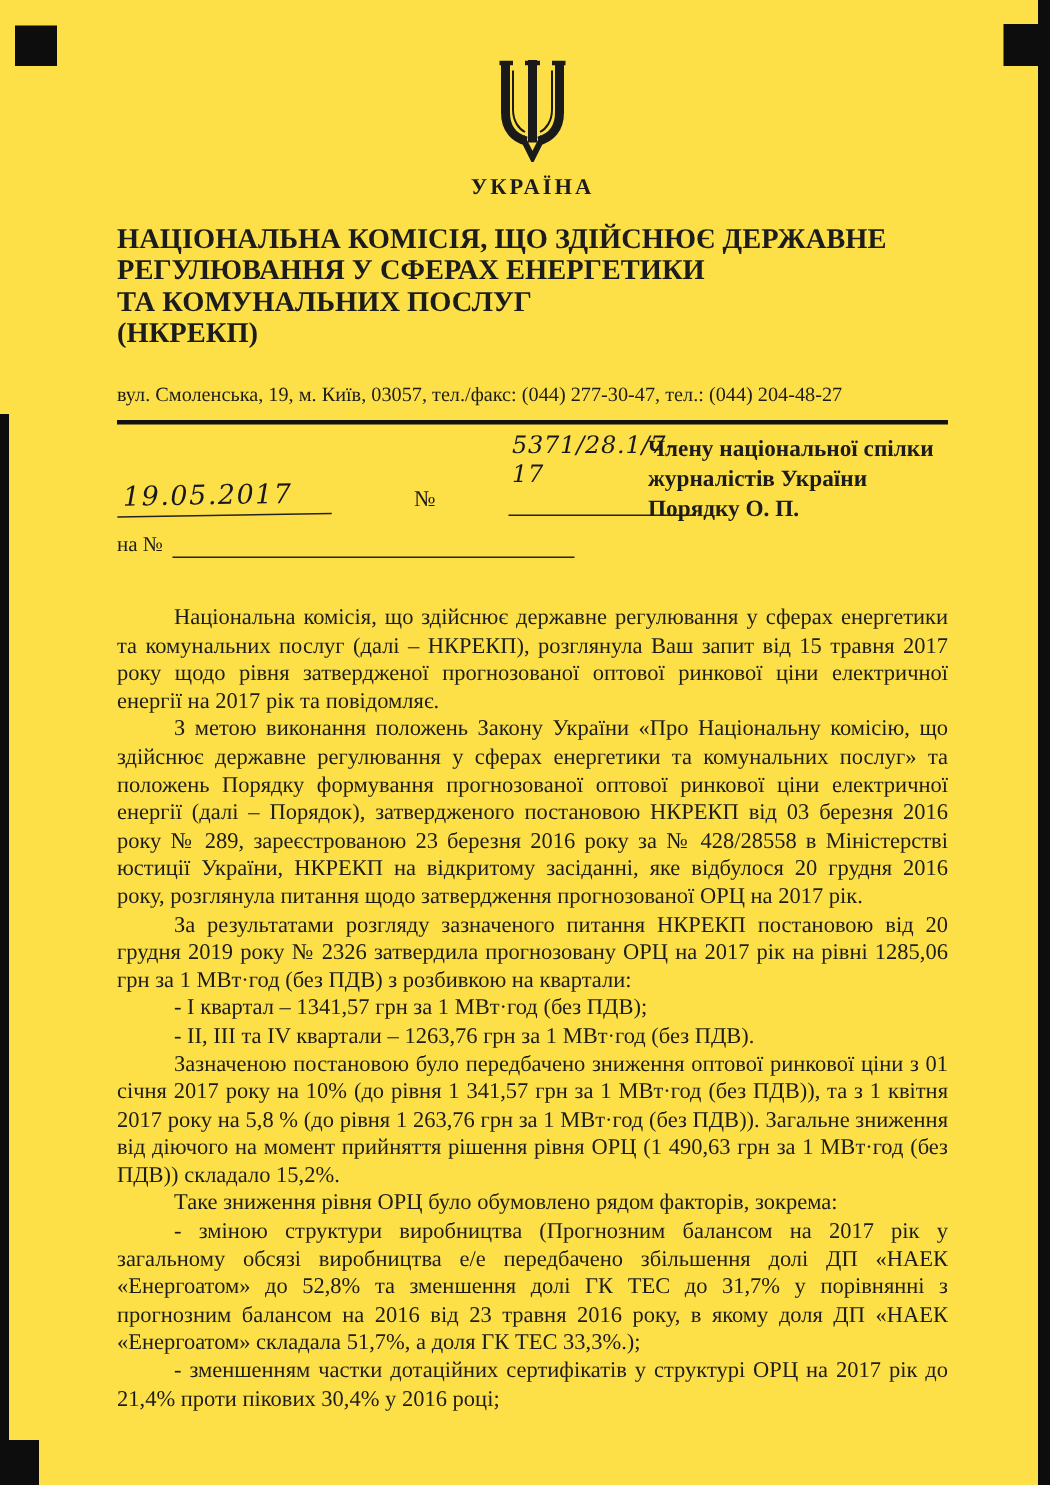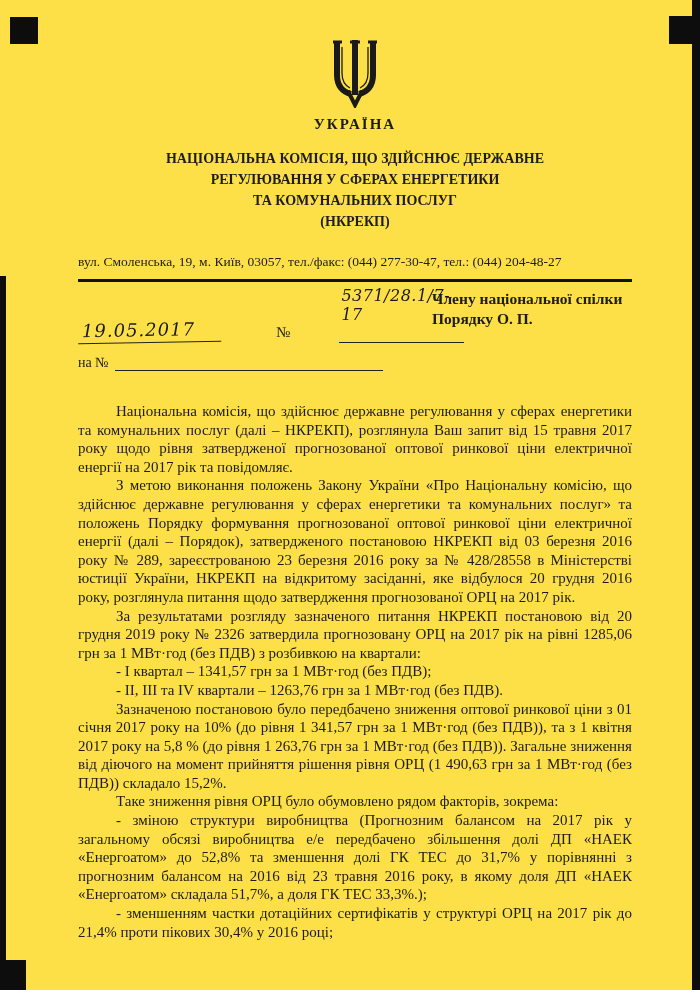--- a/index.html
+++ b/index.html
@@ -25,23 +25,22 @@
 
   .emblem-wrap { text-align: center; padding-top: 38px; }
   .country {
     text-align: center;
     font-weight: bold;
     font-size: 15px;
     letter-spacing: 2px;
     margin-top: 4px;
   }
   .org-name {
-    text-align: center;
     font-weight: bold;
-    font-size: 14px;
+    font-size: 19px;
     line-height: 21px;
     margin-top: 15px;
   }
   .org-address {
     text-align: left;
     font-size: 13.5px;
     margin-top: 22px;
   }
   .header-rule {
     height: 3px;
@@ -149,20 +148,21 @@
           <span class="num-label">№</span>
           <span class="hw hw-number">5371/28.1/7-17</span>
         </div>
         <div class="ref-line2">
           <span>на №</span>
           <span class="reply-blank"></span>
         </div>
       </div>
       <div class="recipient">
         <div>Члену національної спілки</div>
+        <div>журналістів України</div>
         <div>Порядку О. П.</div>
       </div>
     </div>
 
     <div class="letter-body">
       <p>Національна комісія, що здійснює державне регулювання у сферах енергетики та комунальних послуг (далі – НКРЕКП), розглянула Ваш запит від 15 травня 2017 року щодо рівня затвердженої прогнозованої оптової ринкової ціни електричної енергії на 2017 рік та повідомляє.</p>
       <p>З метою виконання положень Закону України «Про Національну комісію, що здійснює державне регулювання у сферах енергетики та комунальних послуг» та положень Порядку формування прогнозованої оптової ринкової ціни електричної енергії (далі – Порядок), затвердженого постановою НКРЕКП від 03 березня 2016 року № 289, зареєстрованою 23 березня 2016 року за № 428/28558 в Міністерстві юстиції України, НКРЕКП на відкритому засіданні, яке відбулося 20 грудня 2016 року, розглянула питання щодо затвердження прогнозованої ОРЦ на 2017 рік.</p>
       <p>За результатами розгляду зазначеного питання НКРЕКП постановою від 20 грудня 2019 року № 2326 затвердила прогнозовану ОРЦ на 2017 рік на рівні 1285,06 грн за 1 МВт·год (без ПДВ) з розбивкою на квартали:</p>
       <p>- І квартал – 1341,57 грн за 1 МВт·год (без ПДВ);</p>
       <p>- ІІ, ІІІ та ІV квартали – 1263,76 грн за 1 МВт·год (без ПДВ).</p>

